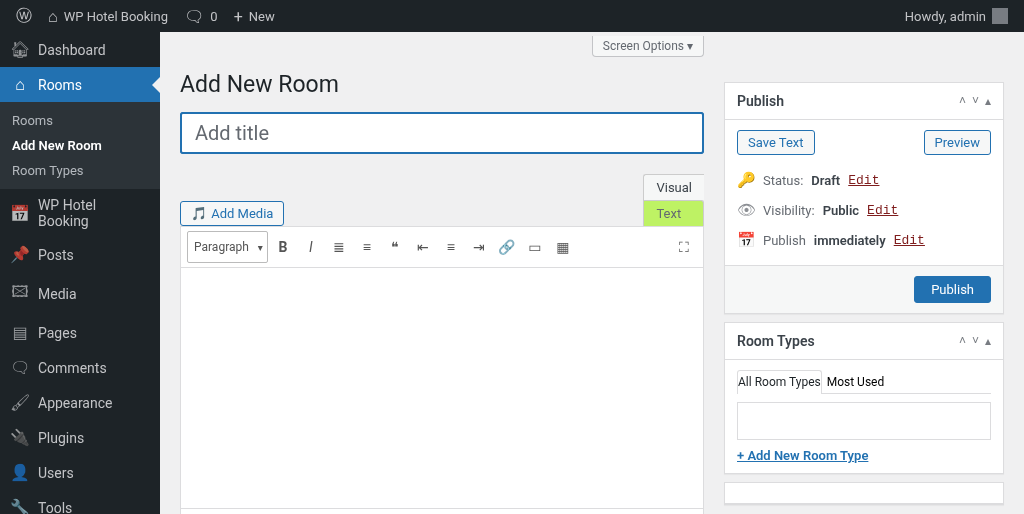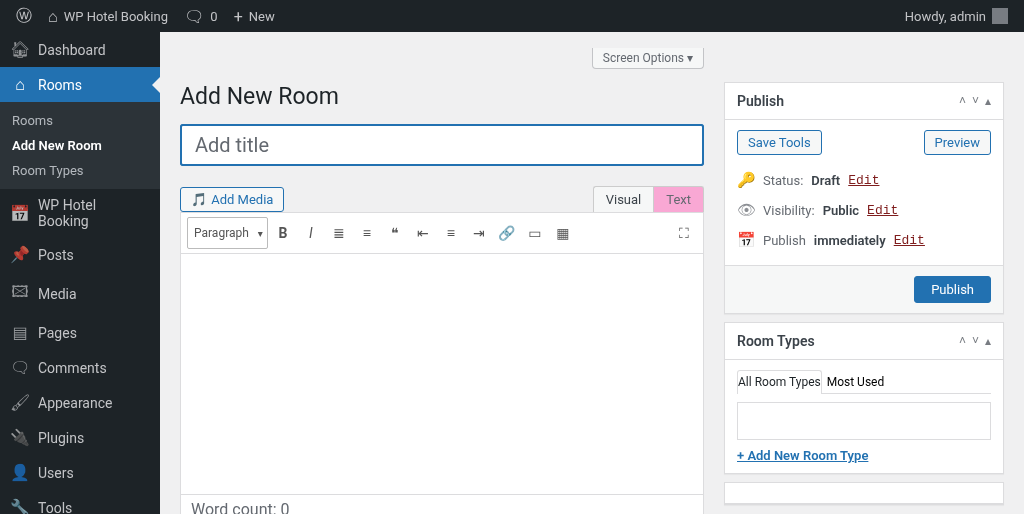--- a/index.html
+++ b/index.html
@@ -14,21 +14,21 @@
 
 
 .wrap { display: flex; min-height: calc(100vh - 32px); }
 .sidebar { width: 160px; background: #1d2327; color: #c3c4c7; flex-shrink: 0; }
 .main { flex: 1; padding: 0 20px 20px; display: flex; gap: 20px; }
 .main-col { flex: 1; min-width: 0; }
 .side-col { width: 280px; flex-shrink: 0; margin-top: 50px; }
 
 
 .screen-options-wrap { text-align: right; padding-top: 4px; }
-.screen-options { display: inline-block; background: #f6f7f7; border: 1px solid #c3c4c7; border-top: none; border-radius: 0 0 4px 4px; padding: 3px 10px; font-size: 12px; cursor: pointer; color: #646970; margin-top: 12px; }
+.screen-options { display: inline-block; background: #f6f7f7; border: 1px solid #c3c4c7; border-top: none; border-radius: 0 0 4px 4px; padding: 3px 10px; font-size: 12px; cursor: pointer; color: #646970; }
 
 
 .menu-item { display: flex; align-items: center; padding: 8px 10px; cursor: pointer; font-size: 14px; gap: 8px; color: #c3c4c7; }
 .menu-item.active { background: #2271b1; color: #fff; position: relative; }
 .menu-item.active::after { content: ""; position: absolute; right: 0; top: 50%; margin-top: -8px; border: 8px solid transparent; border-right-color: #f0f0f1; }
 .menu-item .icon { width: 20px; text-align: center; font-size: 16px; opacity: 0.7; }
 .menu-item.active .icon { opacity: 1; }
 .submenu { background: #2c3338; padding: 6px 0; }
 .submenu-item { padding: 5px 12px; font-size: 13px; color: #b4b9be; cursor: pointer; }
 .submenu-item.current { color: #fff; font-weight: 600; }
@@ -37,22 +37,22 @@
 h1.page-title { font-size: 23px; font-weight: 400; margin: 14px 0 14px; color: #1d2327; }
 
 
 .title-wrap { margin-bottom: 20px; }
 .title-input { width: 100%; padding: 3px 14px; font-size: 20px; line-height: 1.7; border: 1px solid #2271b1; outline: 2px solid #2271b1; outline-offset: -2px; border-radius: 3px; background: #fff; }
 .title-input::placeholder { color: #646970; }
 
 
 .editor-toolbar { display:flex; justify-content:space-between; align-items:flex-end; }
 .add-media-btn { border: 1px solid #2271b1; color: #2271b1; background:#f6f7f7; padding: 4px 10px; border-radius: 3px; cursor: pointer; font-size: 13px; display:inline-flex; align-items:center; gap:4px; }
-.editor-tabs { display:flex; }
-.editor-tab { border:1px solid #ccc; border-bottom:none; background:#f9a8d4; padding:5px 12px; font-size:13px; cursor:pointer; color:#646970; }
+.editor-tabs { display:flex;flex-direction:column; }
+.editor-tab { border:1px solid #ccc; border-bottom:none; background:#bef264; padding:5px 12px; font-size:13px; cursor:pointer; color:#646970; }
 .editor-tab.active { background:#f6f7f7; color:#3c434a; }
 .editor-tab:first-child { border-right:none; border-radius:3px 0 0 0; }
 .editor-tab:last-child { border-radius:0 3px 0 0; }
 
 .editor-box { border:1px solid #dcdcde; background:#fff; }
 .tinymce-bar { background:#fff; border-bottom:1px solid #dcdcde; padding:4px 6px; display:flex; align-items:center; gap:2px; justify-content:space-between; }
 .tinymce-left { display:flex; align-items:center; gap:2px; }
 .format-select { border:1px solid #bbb; padding:2px 18px 2px 6px; font-size:12px; color:#555; background:#fff; position:relative; border-radius:2px; height:32px; display:flex; align-items:center; cursor:pointer; }
 .format-select::after { content:"▾"; position:absolute; right:4px; font-size:10px; }
 .tb-btn { width:26px; height:26px; display:flex; align-items:center; justify-content:center; cursor:pointer; color:#555; border-radius:2px; font-size:14px; }
@@ -223,21 +223,21 @@
         <div class="metabox-header">
           <div class="metabox-title">Publish</div>
           <div class="metabox-controls">
             <span>˄</span>
             <span>˅</span>
             <span>▴</span>
           </div>
         </div>
         <div class="metabox-body">
           <div class="publish-actions-top">
-            <button class="btn-secondary">Save Tools</button>
+            <button class="btn-secondary">Save Text</button>
             <button class="btn-secondary">Preview</button>
           </div>
           <div class="misc-pub">
               <span class="icon">🔑</span>
               <span>Status:</span> 
               <b>Draft</b> 
               <a>Edit</a>
             </div>
           <div class="misc-pub">
               <span class="icon">👁</span>

